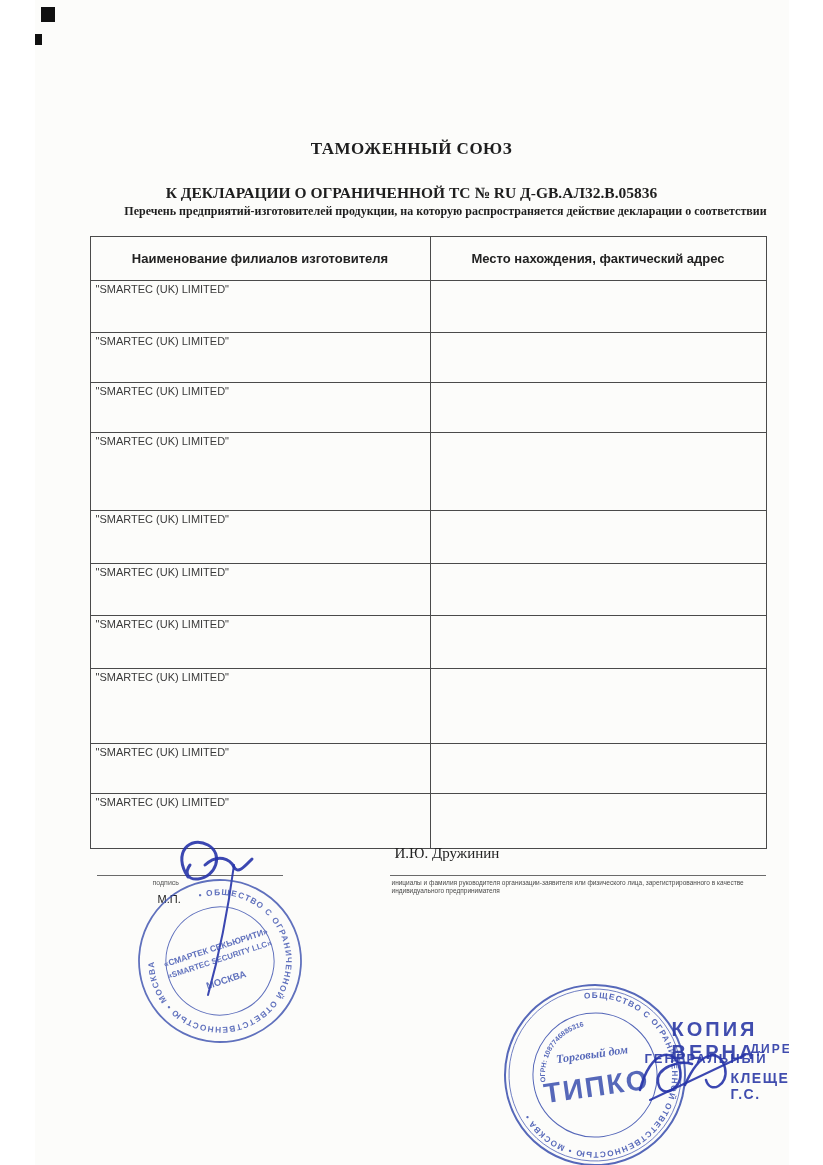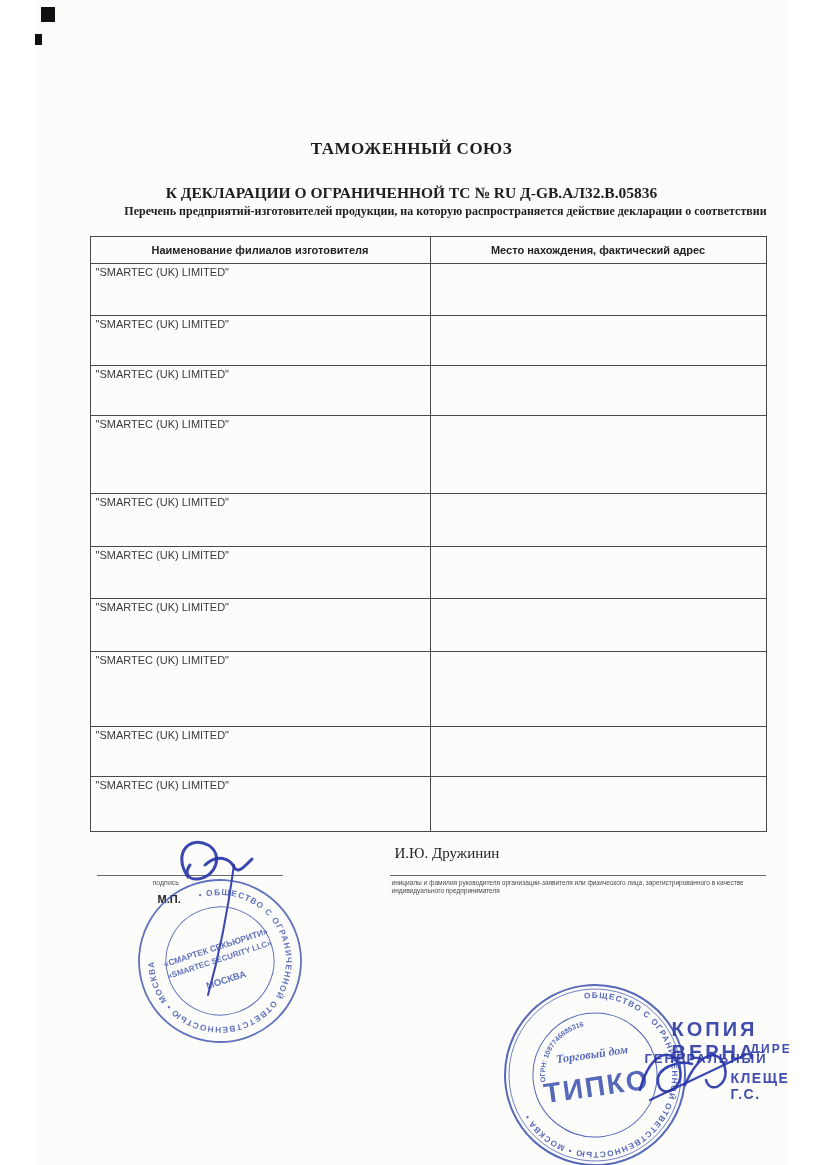--- a/index.html
+++ b/index.html
@@ -19,22 +19,22 @@
   .subtitle{top:204px;left:88px;width:646px;text-align:center;
     font-weight:bold;font-size:12px;line-height:1.25;}
   
   .doc-table{
     position:absolute;left:55px;top:236px;width:676px;
     border-collapse:collapse;table-layout:fixed;
   }
   .doc-table th,.doc-table td{border:1px solid #4a4a4a;}
   .doc-table th{
     font-family:"Liberation Sans",sans-serif;font-weight:bold;
-    font-size:11px;text-align:center;vertical-align:middle;color:#222;
-    padding:7px 2px;
+    font-size:13px;text-align:center;vertical-align:middle;color:#222;
+    padding:14px 2px;
   }
   .doc-table td{
     font-family:"Liberation Sans",sans-serif;font-size:11px;color:#3a3a3a;
     vertical-align:top;text-align:left;padding:2px 5px;
   }
   .doc-table tr:nth-child(1){height:18px;}
   .doc-table tr:nth-child(2){height:52px;}
   .doc-table tr:nth-child(3){height:50px;}
   .doc-table tr:nth-child(4){height:50px;}
   .doc-table tr:nth-child(5){height:78px;}
@@ -42,21 +42,21 @@
   .doc-table tr:nth-child(7){height:52px;}
   .doc-table tr:nth-child(8){height:53px;}
   .doc-table tr:nth-child(9){height:75px;}
   .doc-table tr:nth-child(10){height:50px;}
   .doc-table tr:nth-child(11){height:55px;}
   
   .sig-line{height:1px;background:#6a6a6a;}
   .podpis{left:118px;top:879px;font-family:"Liberation Sans",sans-serif;
     font-size:7px;color:#555;}
   .mp{left:123px;top:893px;font-family:"Liberation Sans",sans-serif;
-    font-weight:bold;font-size:11px;color:#222;}
+    font-weight:normal;font-size:11px;color:#222;}
   .head-name{left:360px;top:845px;font-size:15px;color:#222;}
   .fineprint{font-family:"Liberation Sans",sans-serif;font-size:6.5px;
     color:#4a4a4a;width:390px;line-height:1.15;}
   
   .stamp{opacity:.8;}
   .stamp1{left:100px;top:876px;width:170px;height:170px;transform:rotate(-18deg);}
   .stamp2{left:465px;top:980px;width:190px;height:190px;transform:rotate(-8deg);opacity:.85;}
   .stamp svg text{font-family:"Liberation Sans",sans-serif;font-weight:bold;fill:#3a4fae;}
   .stamp svg .serif-it{font-family:"Liberation Serif",serif;font-style:italic;font-weight:bold;}
   

